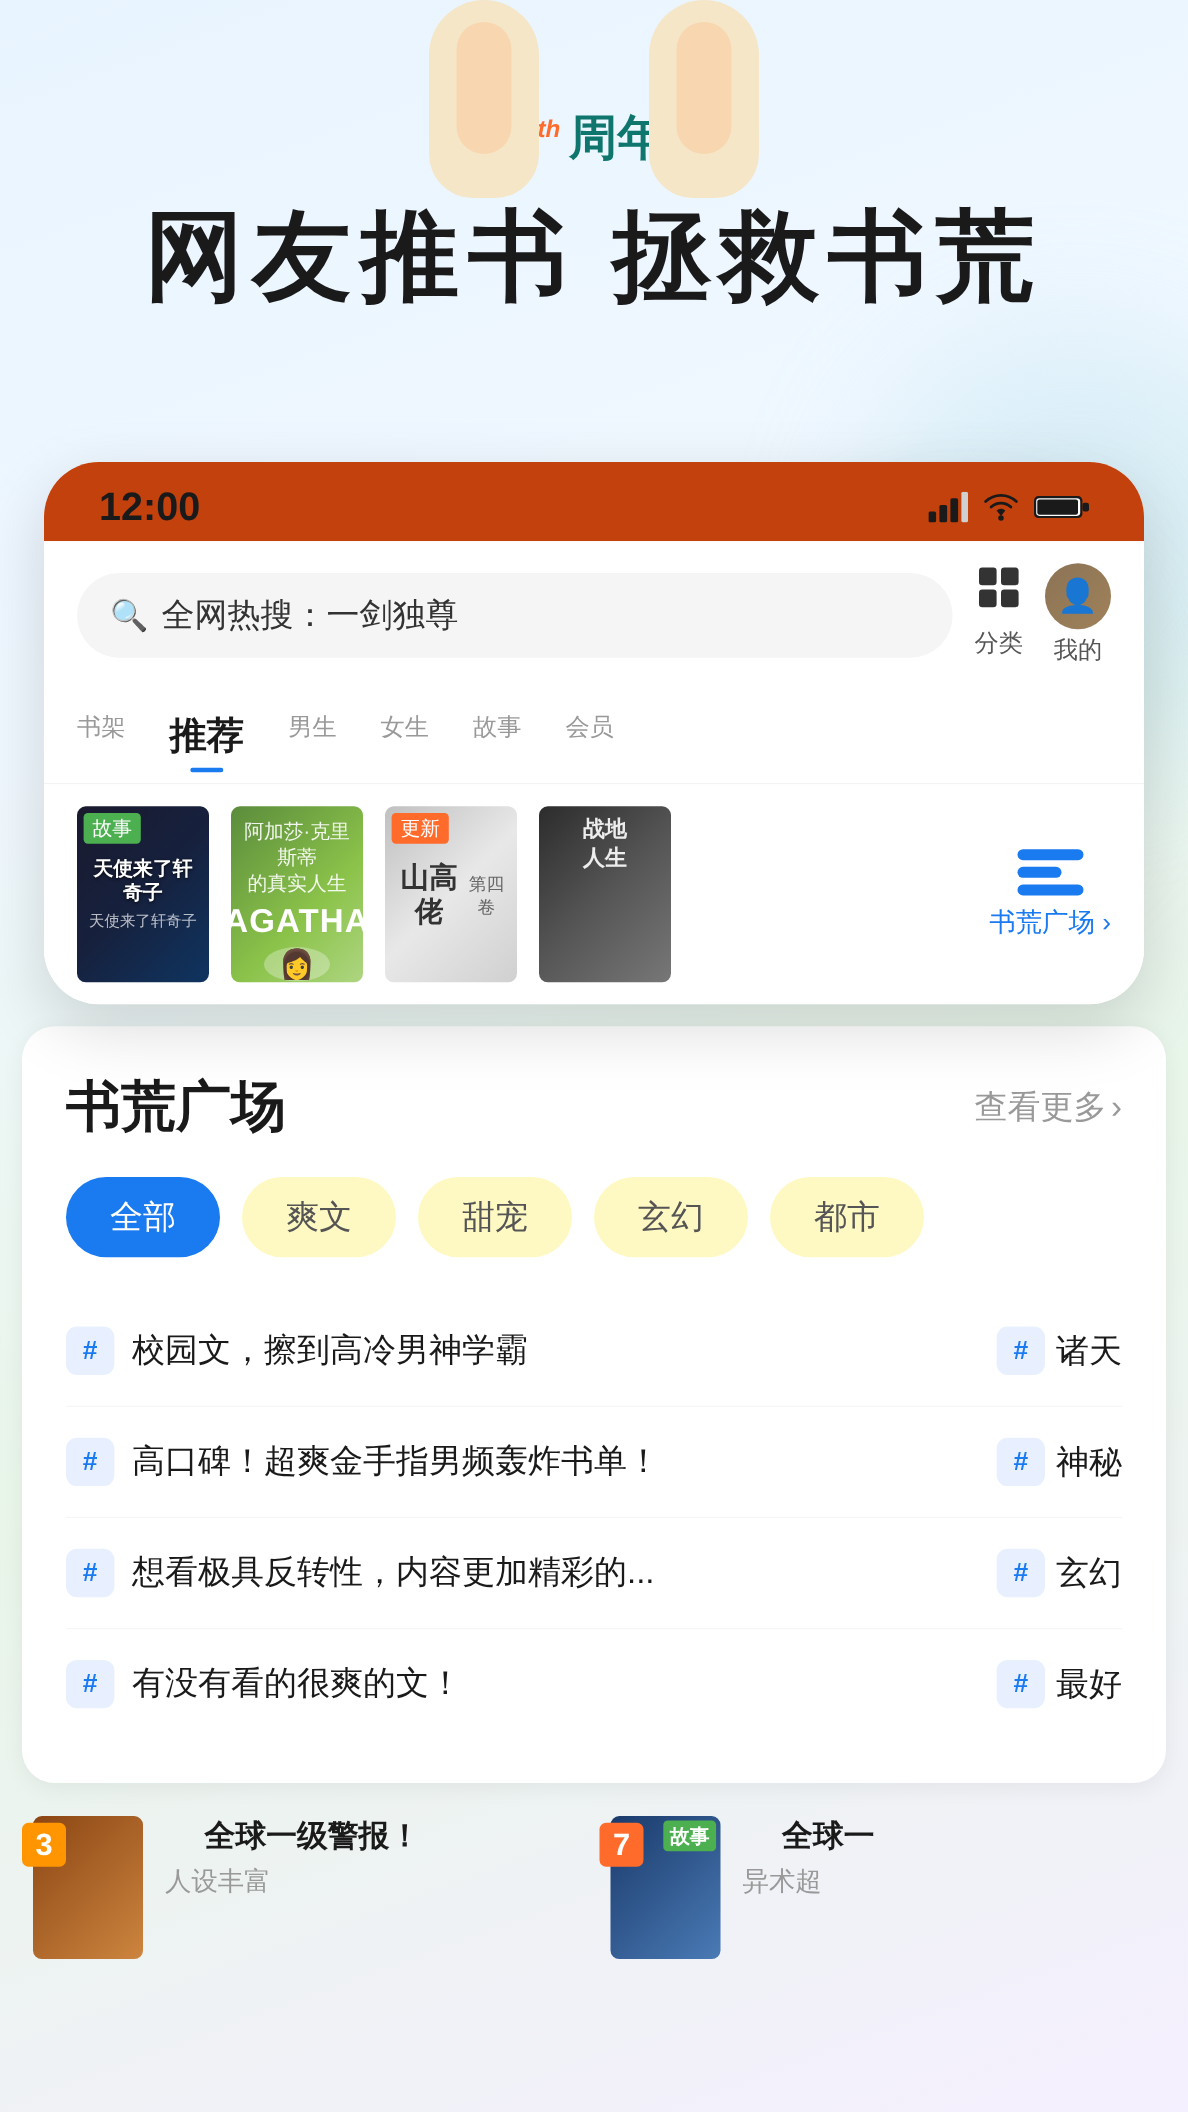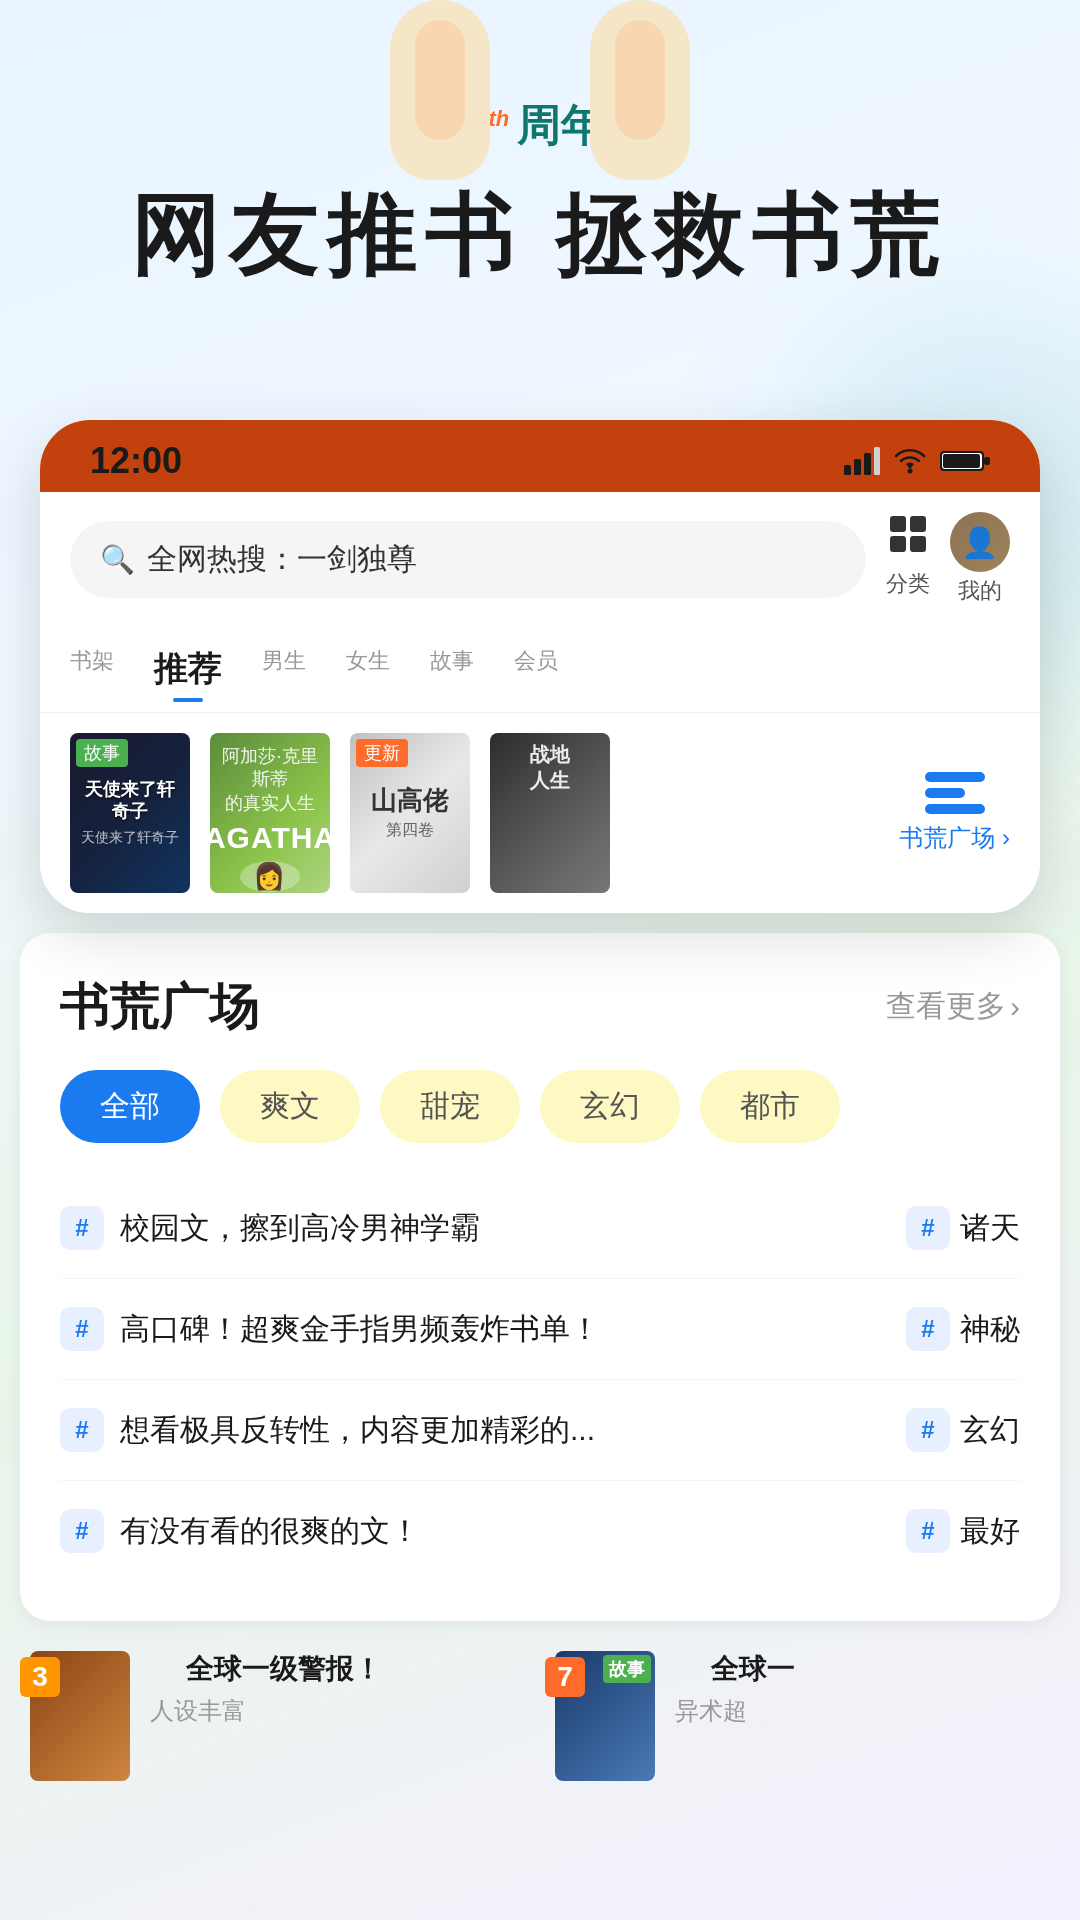--- a/index.html
+++ b/index.html
@@ -551,21 +551,21 @@
     <div class="book-cover book-agatha">
       <div style="position:absolute;inset:0;display:flex;flex-direction:column;align-items:center;justify-content:flex-start;padding:12px 8px;gap:6px;">
         <div style="font-size:18px;color:rgba(255,255,255,0.9);text-align:center;line-height:1.3;">阿加莎·克里斯蒂<br>的真实人生</div>
         <div style="font-size:30px;font-weight:900;color:white;letter-spacing:1px;">AGATHA</div>
         <div style="width:60px;height:60px;border-radius:50%;background:rgba(255,255,255,0.3);display:flex;align-items:center;justify-content:center;font-size:26px;">👩</div>
       </div>
     </div>
 
     <div class="book-cover" style="background:linear-gradient(135deg,#c0c0c0,#e8e8e8,#d0d0d0);">
       <span class="book-badge update">更新</span>
-      <div style="position:absolute;inset:0;display:flex;flex-direction:column;align-items:center;justify-content:center;padding:8px;">
+      <div style="position:absolute;inset:0;display:flex;flex-direction:row;align-items:center;justify-content:center;padding:8px;">
         <div style="font-size:26px;font-weight:800;color:#333;text-align:center;line-height:1.2;">山高佬</div>
         <div style="font-size:16px;color:#666;text-align:center;margin-top:4px;">第四卷</div>
       </div>
     </div>
 
     <div class="book-cover book-cover-4">
       <div style="position:absolute;inset:0;display:flex;align-items:flex-start;justify-content:center;padding:8px;">
         <div style="font-size:20px;font-weight:700;color:rgba(255,255,255,0.9);text-align:center;line-height:1.3;">战地<br>人生</div>
       </div>
     </div>

